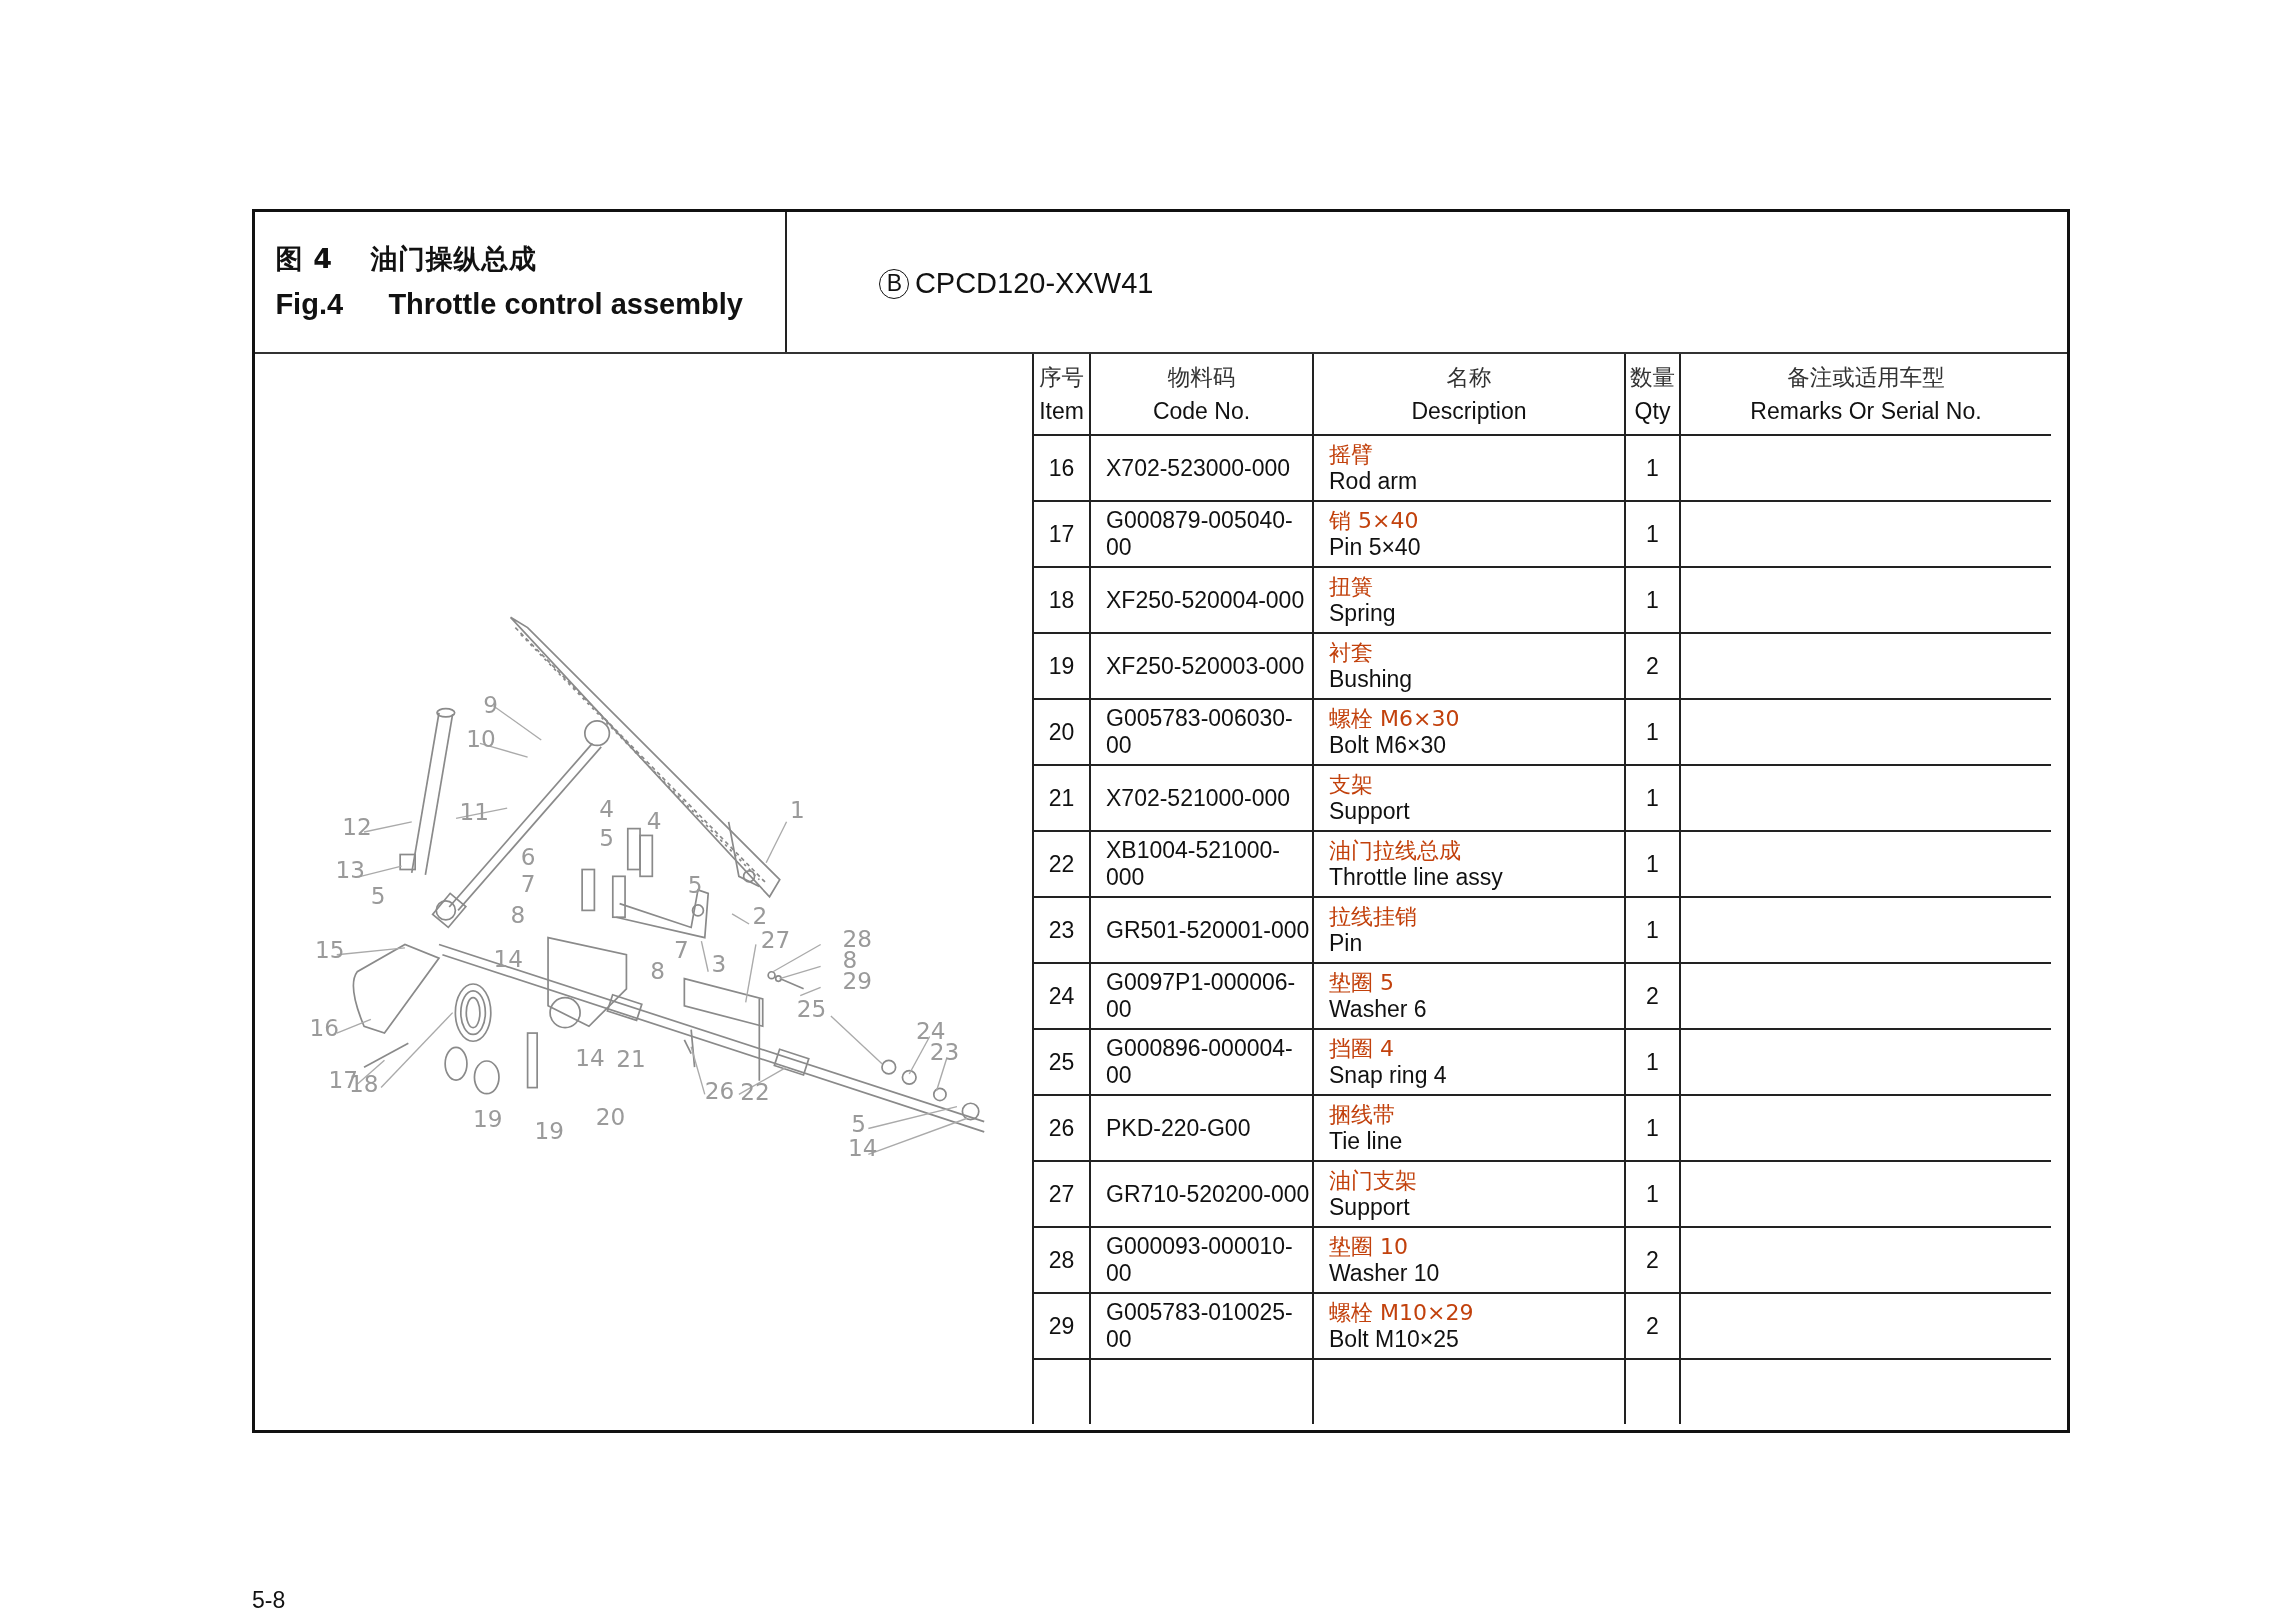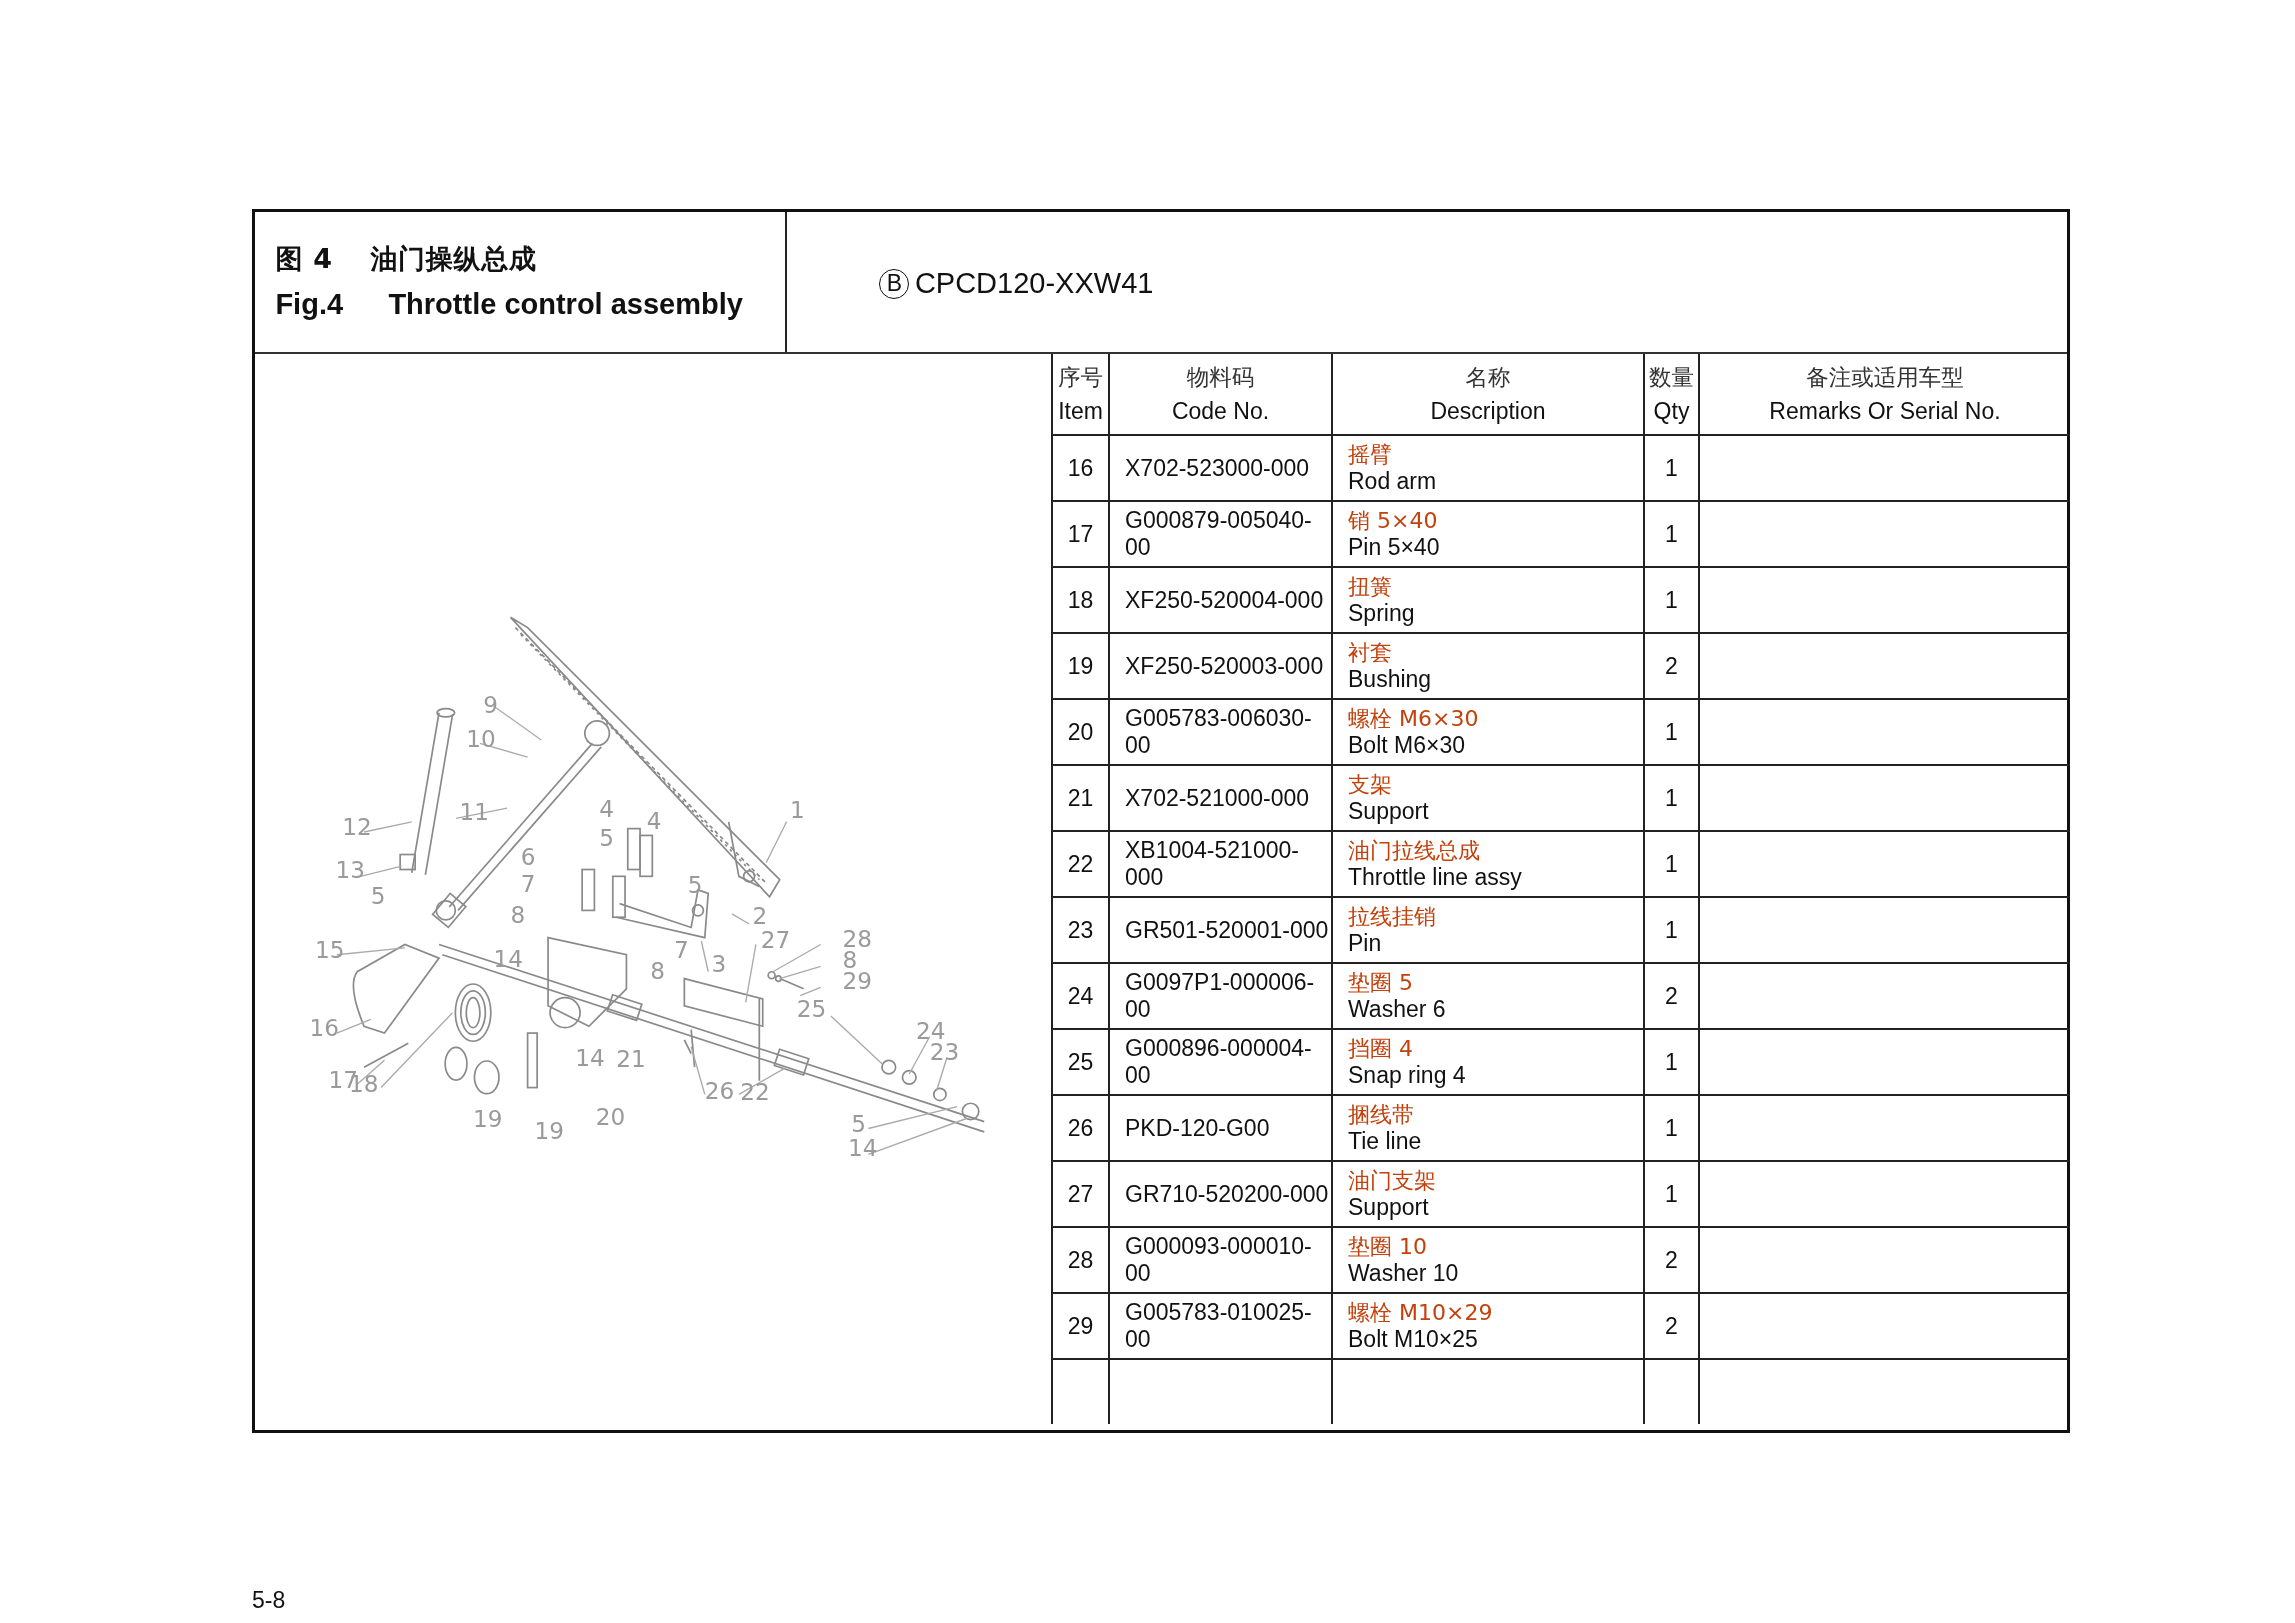--- a/index.html
+++ b/index.html
@@ -17,21 +17,21 @@
   .title-en { position:absolute; left:20.4px; top:76px; font-size:29px; font-weight:bold; }
   .title-en .fig-no { display:inline-block; width:113px; }
   .title-right { position:absolute; left:604px; top:0; right:0; height:100%; }
   .model { position:absolute; left:20.4px; top:55px; font-size:29px; display:flex; align-items:center; }
   .badge { display:inline-flex; width:30px; height:30px; border:1.7px solid #111; border-radius:50%;
            align-items:center; justify-content:center; font-size:23px; margin-right:5.5px; box-sizing:border-box; }
 
   .diagram { position:absolute; left:0; top:142px; width:796px; height:1076px; }
   .diagram svg { position:absolute; left:0; top:0; }
 
-  table.parts { position:absolute; left:796px; top:142px; width:1019px; border-collapse:collapse;
+  table.parts { position:absolute; left:777px; top:142px; width:1019px; border-collapse:collapse;
                 table-layout:fixed; }
   table.parts td, table.parts th { border:2px solid #222; padding:0; font-weight:normal; }
   table.parts tr > *:first-child { border-left:2px solid #222; }
   table.parts tr > *:last-child { border-right:none; }
   table.parts tr:first-child > * { border-top:none; }
   th.hd { height:80px; text-align:center; vertical-align:middle; font-size:23px; line-height:34px; }
   th.hd .cn { font-family:"DejaVu Sans", sans-serif; color:#333; font-size:22.5px; display:block; }
   th.hd .en { display:block; }
   tr.row td { height:64px; font-size:23px; vertical-align:middle; }
   td.item { text-align:center; }
@@ -331,21 +331,21 @@
         <td class="code">G000896-000004-00</td>
         <td class="desc">
             <span class="cn">挡圈 4</span>
             <span class="en">Snap ring 4</span>
           </td>
         <td class="qty">1</td>
         <td></td>
       </tr>
       <tr class="row">
         <td class="item">26</td>
-        <td class="code">PKD-120-G00</td>
+        <td class="code">PKD-220-G00</td>
         <td class="desc">
             <span class="cn">捆线带</span>
             <span class="en">Tie line</span>
           </td>
         <td class="qty">1</td>
         <td></td>
       </tr>
       <tr class="row">
         <td class="item">27</td>
         <td class="code">GR710-520200-000</td>

